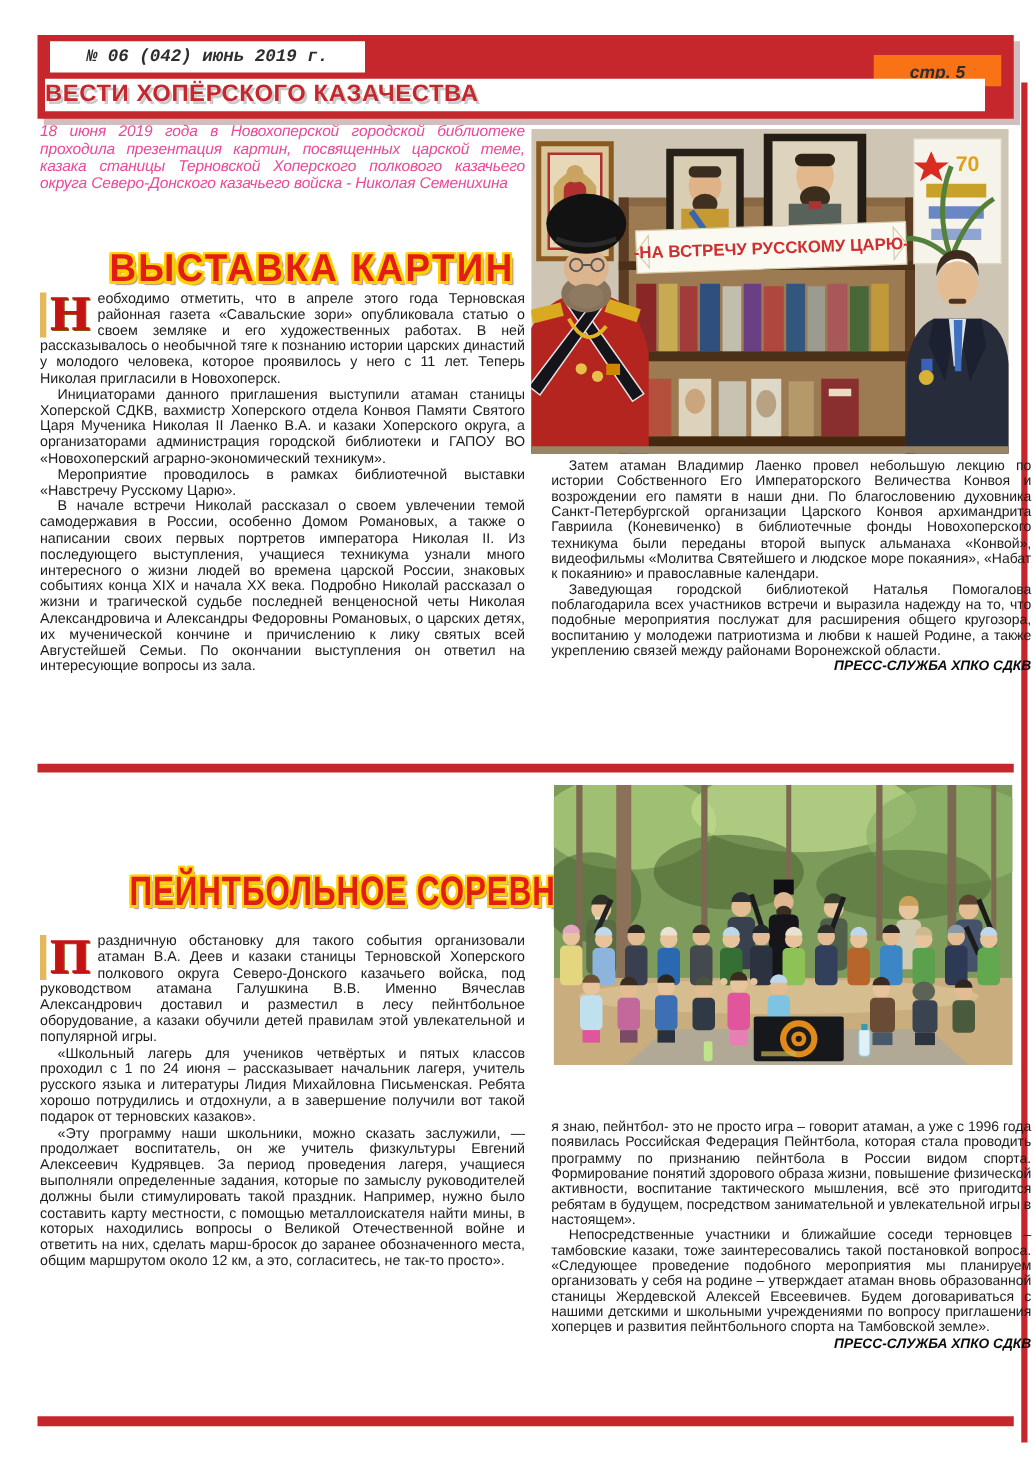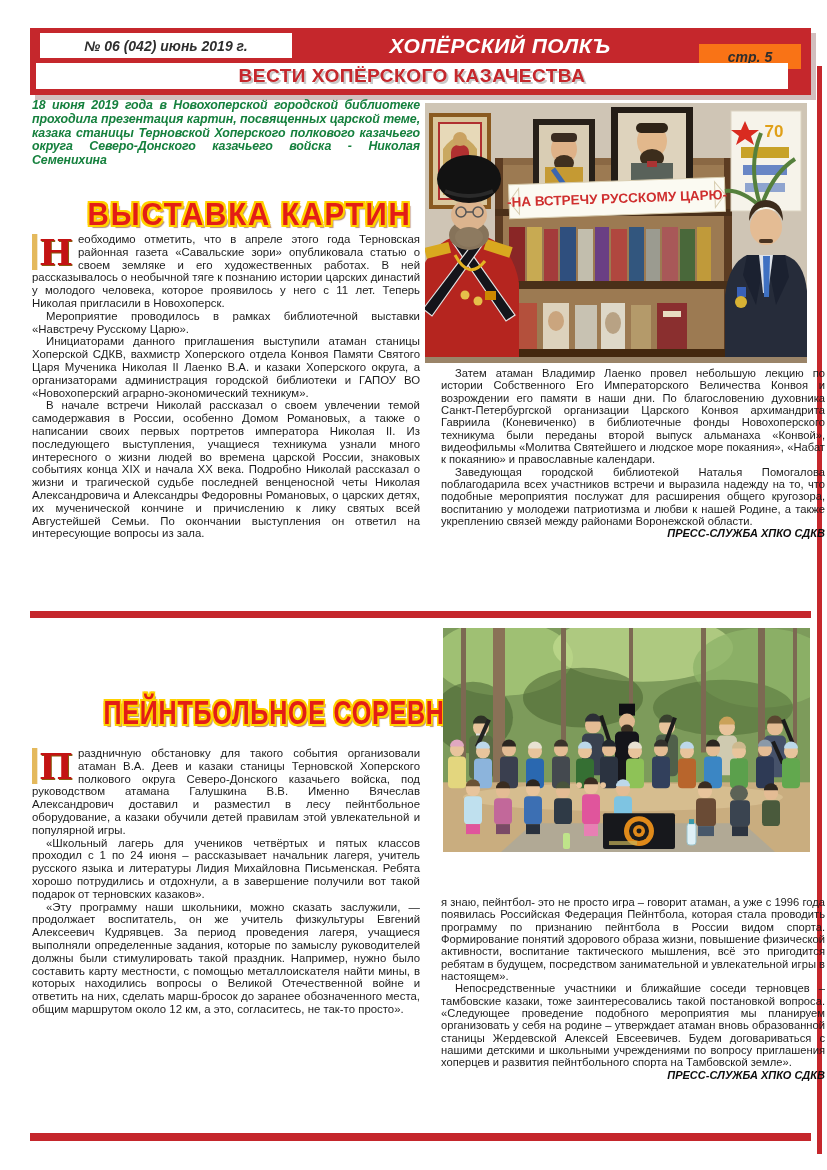--- a/index.html
+++ b/index.html
@@ -4,39 +4,39 @@
 <style>
   html,body{margin:0;padding:0;background:#ffffff;}
   .page{position:relative;width:827px;height:1170px;background:#ffffff;overflow:hidden;
         font-family:"Liberation Sans",sans-serif;color:#1d1d1d;}
 
   
   .masthead{position:absolute;left:30px;top:28px;width:781px;height:67px;background:#c5272c;
             box-shadow:5px 5px 0 rgba(165,125,125,.5);}
   .issue-box{position:absolute;left:10px;top:5px;width:252px;height:25px;background:#ffffff;
              display:flex;align-items:center;justify-content:center;
-             font-weight:bold;font-style:italic;font-size:14px;color:#2e2e2e;}
+             font-weight:bold;font-style:italic;font-size:14px;color:#2e2e2e;font-family:Liberation Mono, monospace;}
   .pageno-box{position:absolute;right:10px;top:16px;width:102px;height:25px;background:#f97316;
              display:flex;align-items:center;justify-content:center;
              font-weight:bold;font-style:italic;font-size:14px;color:#2e2e2e;}
   .masthead-title{position:absolute;left:270px;top:5px;width:400px;height:25px;text-align:center;
              font-weight:bold;font-style:italic;font-size:21px;line-height:25px;color:#ffffff;letter-spacing:.5px;}
   .banner-strip{position:absolute;left:6px;right:23px;top:35px;height:26px;background:#ffffff;
-             text-align:center;}
+             }
   .banner-strip span{font-weight:bold;font-size:19px;line-height:26px;color:#c5272c;
              letter-spacing:.5px;text-shadow:2px 2px 0 #c9c9c9;}
 
   .vrule{position:absolute;left:817px;top:66px;width:5px;height:1088px;background:#c5272c;}
   .hrule{position:absolute;left:30px;width:781px;background:#c5272c;}
   #rule-mid{top:611px;height:7px;}
   #rule-bottom{top:1133px;height:8px;}
 
   
-  .lead{position:absolute;font-weight:bold;font-style:italic;font-size:12.4px;line-height:13.8px;
-        text-align:justify;color:#15803d;letter-spacing:-.1px;}
+  .lead{position:absolute;font-weight:normal;font-style:italic;font-size:12.4px;line-height:13.8px;
+        text-align:justify;color:#ec4899;letter-spacing:-.1px;}
   .headline{position:absolute;text-align:right;}
   .headline span{display:inline-block;white-space:nowrap;font-weight:bold;color:#e31d16;
         text-shadow:-2px 0 0 #ffd200,2px 0 0 #ffd200,0 -2px 0 #ffd200,0 2px 0 #ffd200,
                     -2px -2px 0 #ffd200,2px -2px 0 #ffd200,-2px 2px 0 #ffd200,2px 2px 0 #ffd200,
                     3px 3px 1px rgba(130,45,10,.55);}
   #headline1 span{font-size:31px;transform:scaleX(.95);letter-spacing:2px;}
   #headline2 span{font-size:33px;transform:scaleX(.76);letter-spacing:1px;}
 
   .body{position:absolute;font-size:11.4px;line-height:12.8px;text-align:justify;color:#1c1c1c;}
   .body p{margin:0;text-indent:14px;}
@@ -65,41 +65,40 @@
 </style>
 </head>
 <body>
 
 <div class="page">
 
   <div class="masthead">
     <div class="issue-box">
       <span>№ 06 (042) июнь 2019 г.</span>
     </div>
-    <div class="masthead-title">ХОПЁРСКИЙ ПОЛКЪ</div>
     <div class="pageno-box">
       <span>стр. 5</span>
     </div>
     <div class="banner-strip">
       <span>ВЕСТИ ХОПЁРСКОГО КАЗАЧЕСТВА</span>
     </div>
   </div>
 
   <div class="vrule"></div>
 
   <div class="lead" id="lead1">18 июня 2019 года в Новохоперской городской библиотеке проходила презентация картин, посвященных царской теме, казака станицы Терновской Хоперского полкового казачьего округа Северо-Донского казачьего войска - Николая Семенихина</div>
 
   <div class="headline" id="headline1">
     <span>ВЫСТАВКА КАРТИН</span>
   </div>
 
   <div class="body" id="body1-left">
     <p class="first"><span class="dropcap">Н</span><span>еобходимо отметить, что в апреле этого года Терновская районная газета «Савальские зори» опубликовала статью о своем земляке и его художественных работах. В ней рассказывалось о необычной тяге к познанию истории царских династий у молодого человека, которое проявилось у него с 11 лет. Теперь Николая пригласили в Новохоперск.</span></p>
+    <p>Инициаторами данного приглашения выступили атаман станицы Хоперской СДКВ, вахмистр Хоперского отдела Конвоя Памяти Святого Царя Мученика Николая II Лаенко В.А. и казаки Хоперского округа, а организаторами администрация городской библиотеки и ГАПОУ ВО «Новохоперский аграрно-экономический техникум».</p>
     <p>Мероприятие проводилось в рамках библиотечной выставки «Навстречу Русскому Царю».</p>
-    <p>Инициаторами данного приглашения выступили атаман станицы Хоперской СДКВ, вахмистр Хоперского отдела Конвоя Памяти Святого Царя Мученика Николая II Лаенко В.А. и казаки Хоперского округа, а организаторами администрация городской библиотеки и ГАПОУ ВО «Новохоперский аграрно-экономический техникум».</p>
     <p>В начале встречи Николай рассказал о своем увлечении темой самодержавия в России, особенно Домом Романовых, а также о написании своих первых портретов императора Николая II. Из последующего выступления, учащиеся техникума узнали много интересного о жизни людей во времена царской России, знаковых событиях конца XIX и начала XX века. Подробно Николай рассказал о жизни и трагической судьбе последней венценосной четы Николая Александровича и Александры Федоровны Романовых, о царских детях, их мученической кончине и причислению к лику святых всей Августейшей Семьи. По окончании выступления он ответил на интересующие вопросы из зала.</p>
   </div>
 
   <div class="photo" id="photo1">
     <svg viewBox="0 0 382 260" preserveAspectRatio="none">
       <rect x="0" y="0" width="382" height="260" fill="#cfc5b5"></rect>
       <rect x="140" y="66" width="112" height="96" fill="#ded7c8"></rect>
       <rect x="150" y="76" width="92" height="80" fill="#e9e3d5"></rect>
 
       <g>

